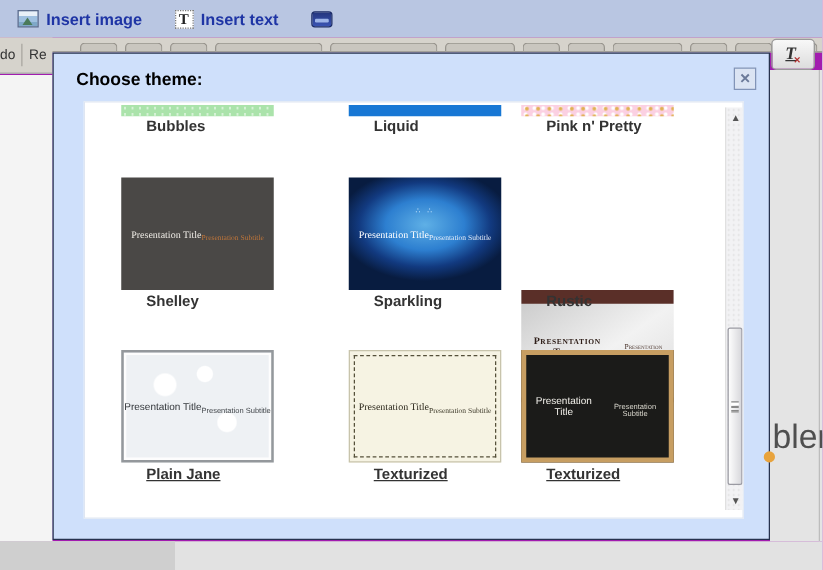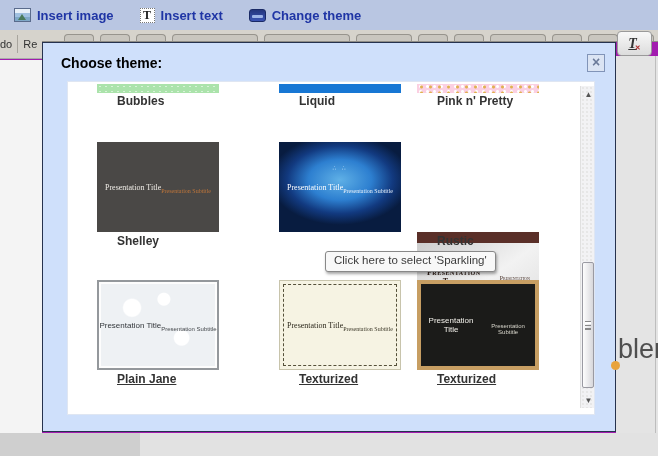--- a/index.html
+++ b/index.html
@@ -153,21 +153,20 @@
     <div class="tb-btn">
       <span class="ic-img"></span>
       <span>Insert image</span>
     </div>
     <div class="tb-btn">
       <span class="ic-txt">T</span>
       <span>Insert text</span>
     </div>
     <div class="tb-btn">
       <span class="ic-theme"></span>
-      <span>Change theme</span>
     </div>
   </div>
 
   <div class="stubrow">
     <i class="stub" style="width:30px"></i>
     <i class="stub" style="width:30px"></i>
     <i class="stub" style="width:30px"></i>
     <i class="stub" style="width:86px"></i>
     <i class="stub" style="width:86px"></i>
     <i class="stub" style="width:56px"></i>
@@ -228,23 +227,23 @@
         <div class="s">Presentation Subtitle</div>
         <svg class="birdhouse" width="34" height="36" viewBox="0 0 34 36">
           <polygon points="16,2 30,10 24,13 10,6" fill="#2e221c"></polygon>
           <rect x="10" y="6" width="15" height="16" fill="#3b2d26" transform="rotate(8 17 14)"></rect>
           <circle cx="18" cy="13" r="2.4" fill="#141210"></circle>
           <rect x="17" y="21" width="2.4" height="15" fill="#2e221c" transform="rotate(4 18 28)"></rect>
         </svg>
         <span class="deco"></span>
       </div>
       <div class="theme-label row-mid-label col0">Shelley</div>
+      <div class="theme-label row-mid-label col1">Sparkling</div>
       <div class="theme-label row-mid-label col2">Rustic</div>
 
-      <div class="tooltip">Click here to select 'Sparkling'</div>
 
       <div class="thumb slide slide-plainjane row-bot col0">
         <div class="t">Presentation Title</div>
         <div class="s">Presentation Subtitle</div>
       </div>
       <div class="thumb slide slide-texturized row-bot col1">
         <div class="t">Presentation Title</div>
         <div class="s">Presentation Subtitle</div>
       </div>
       <div class="thumb slide slide-chalkboard row-bot col2">

